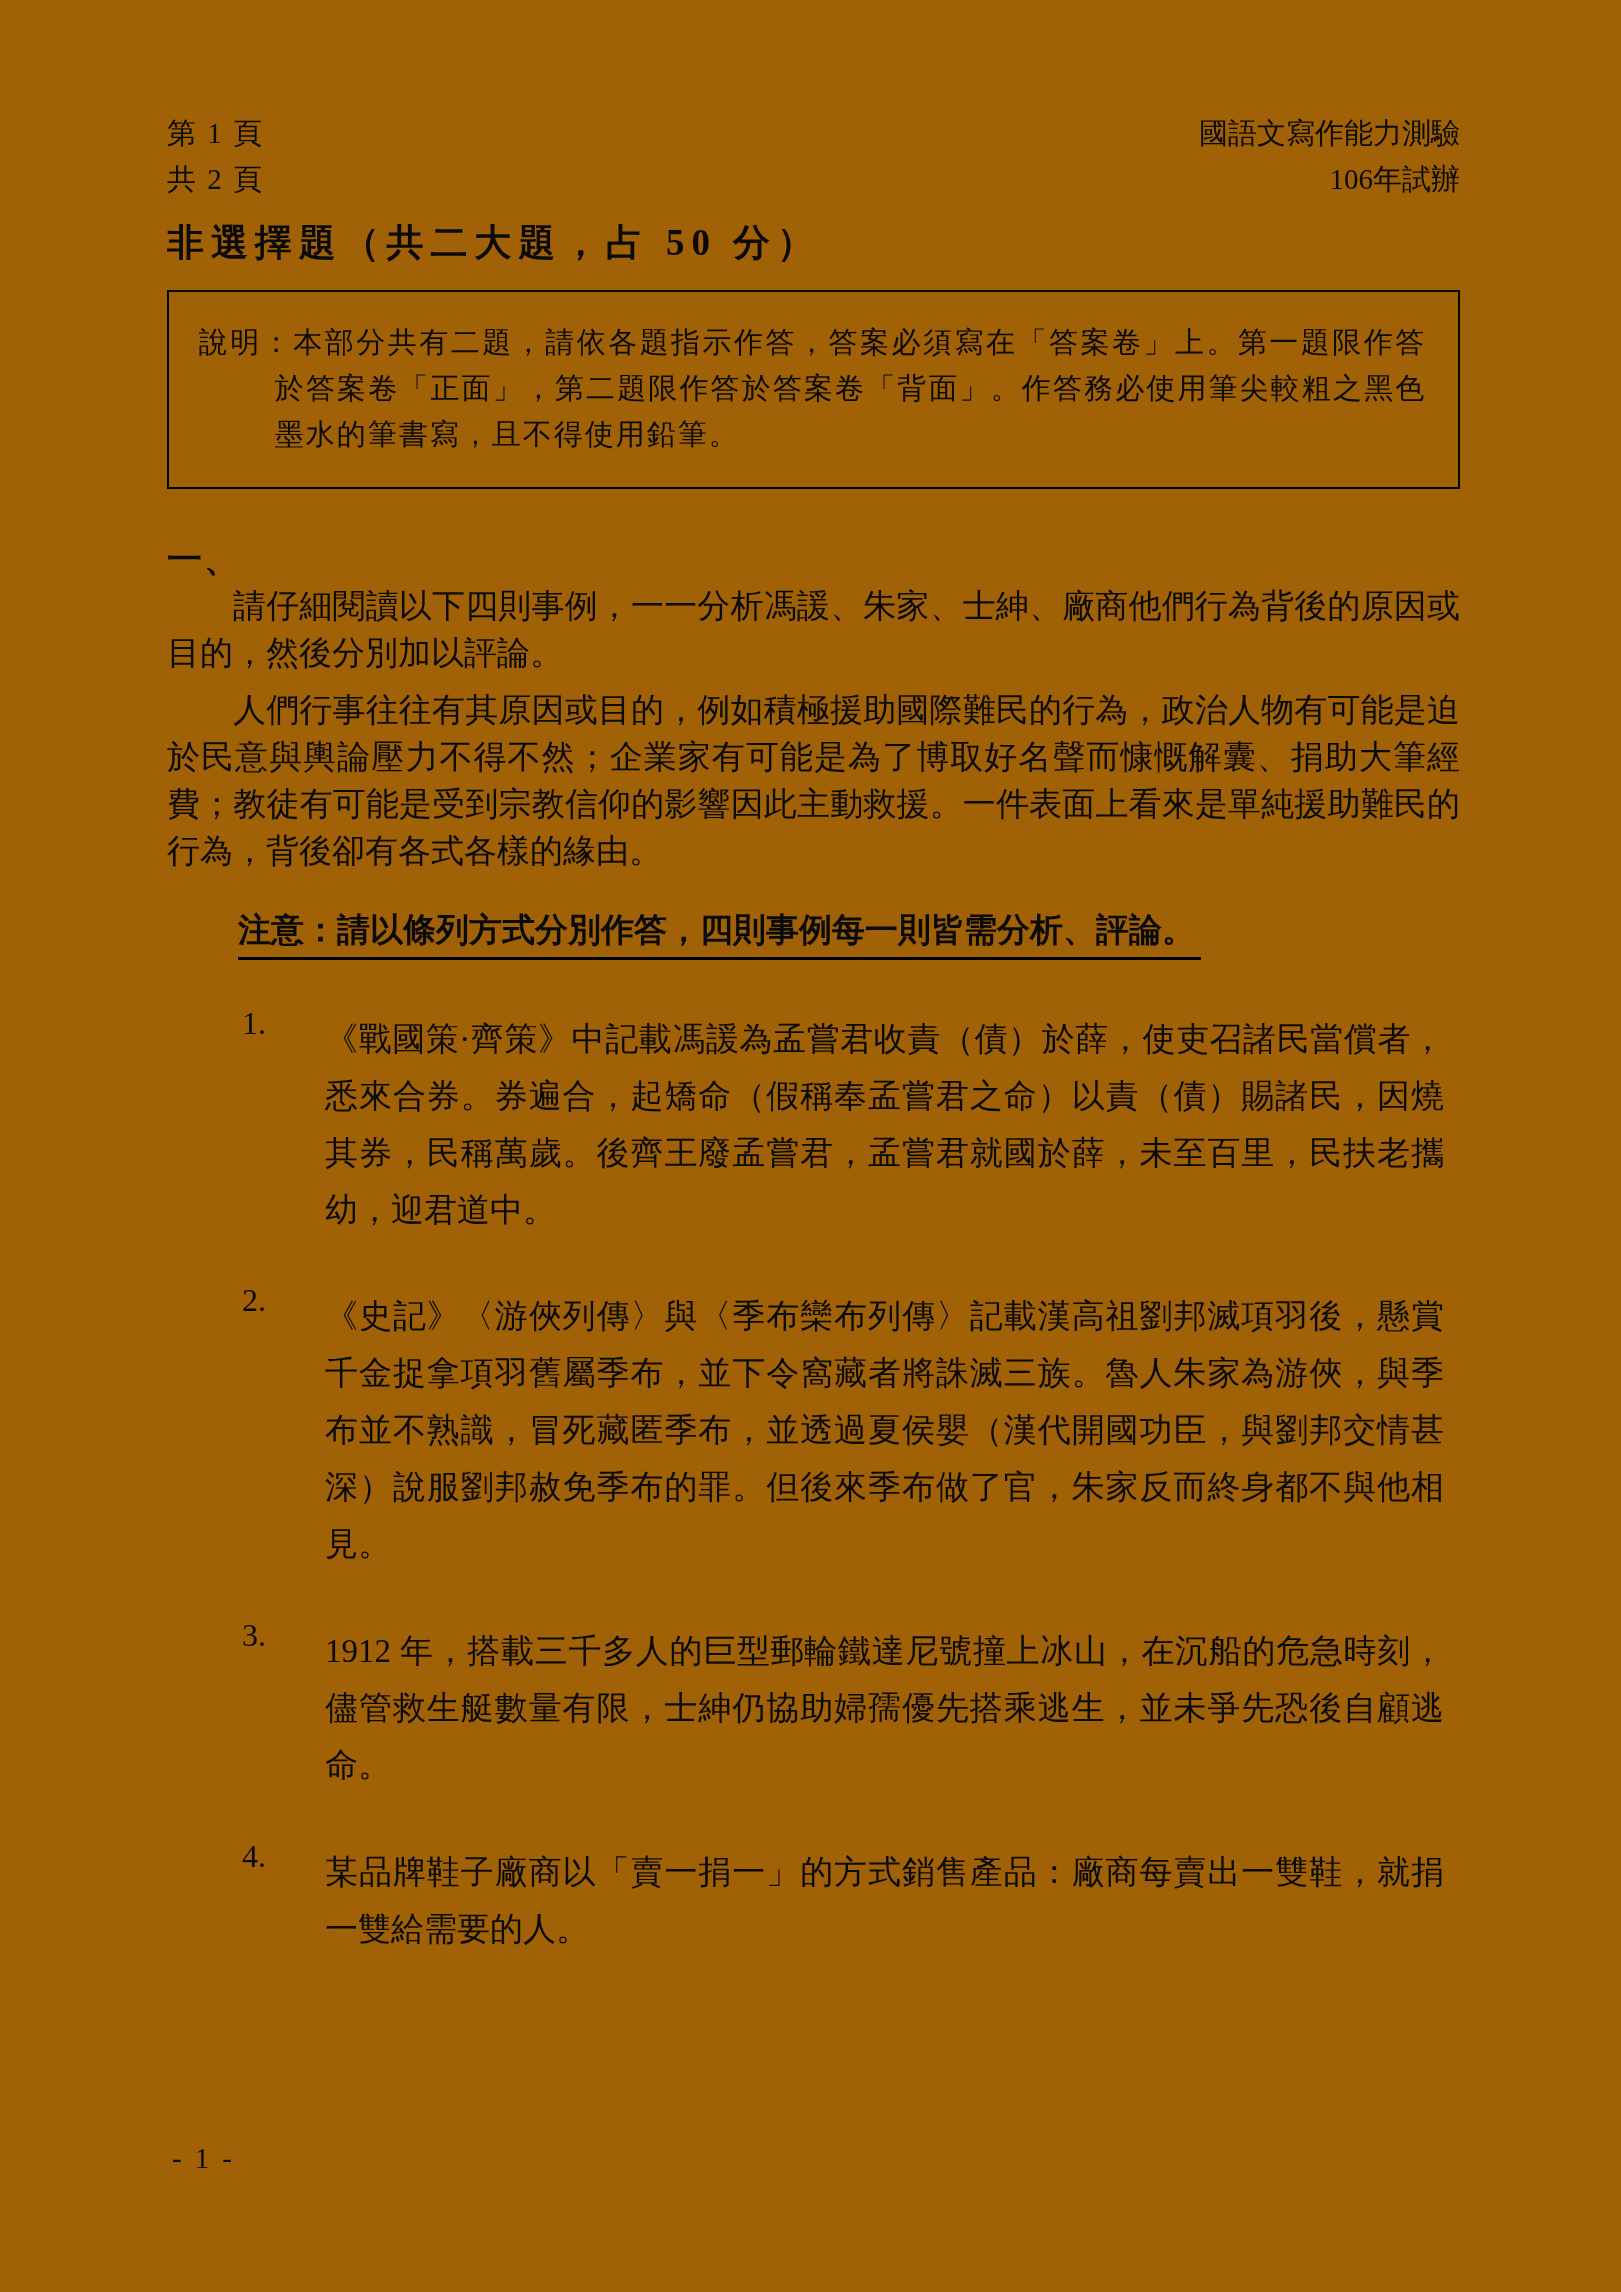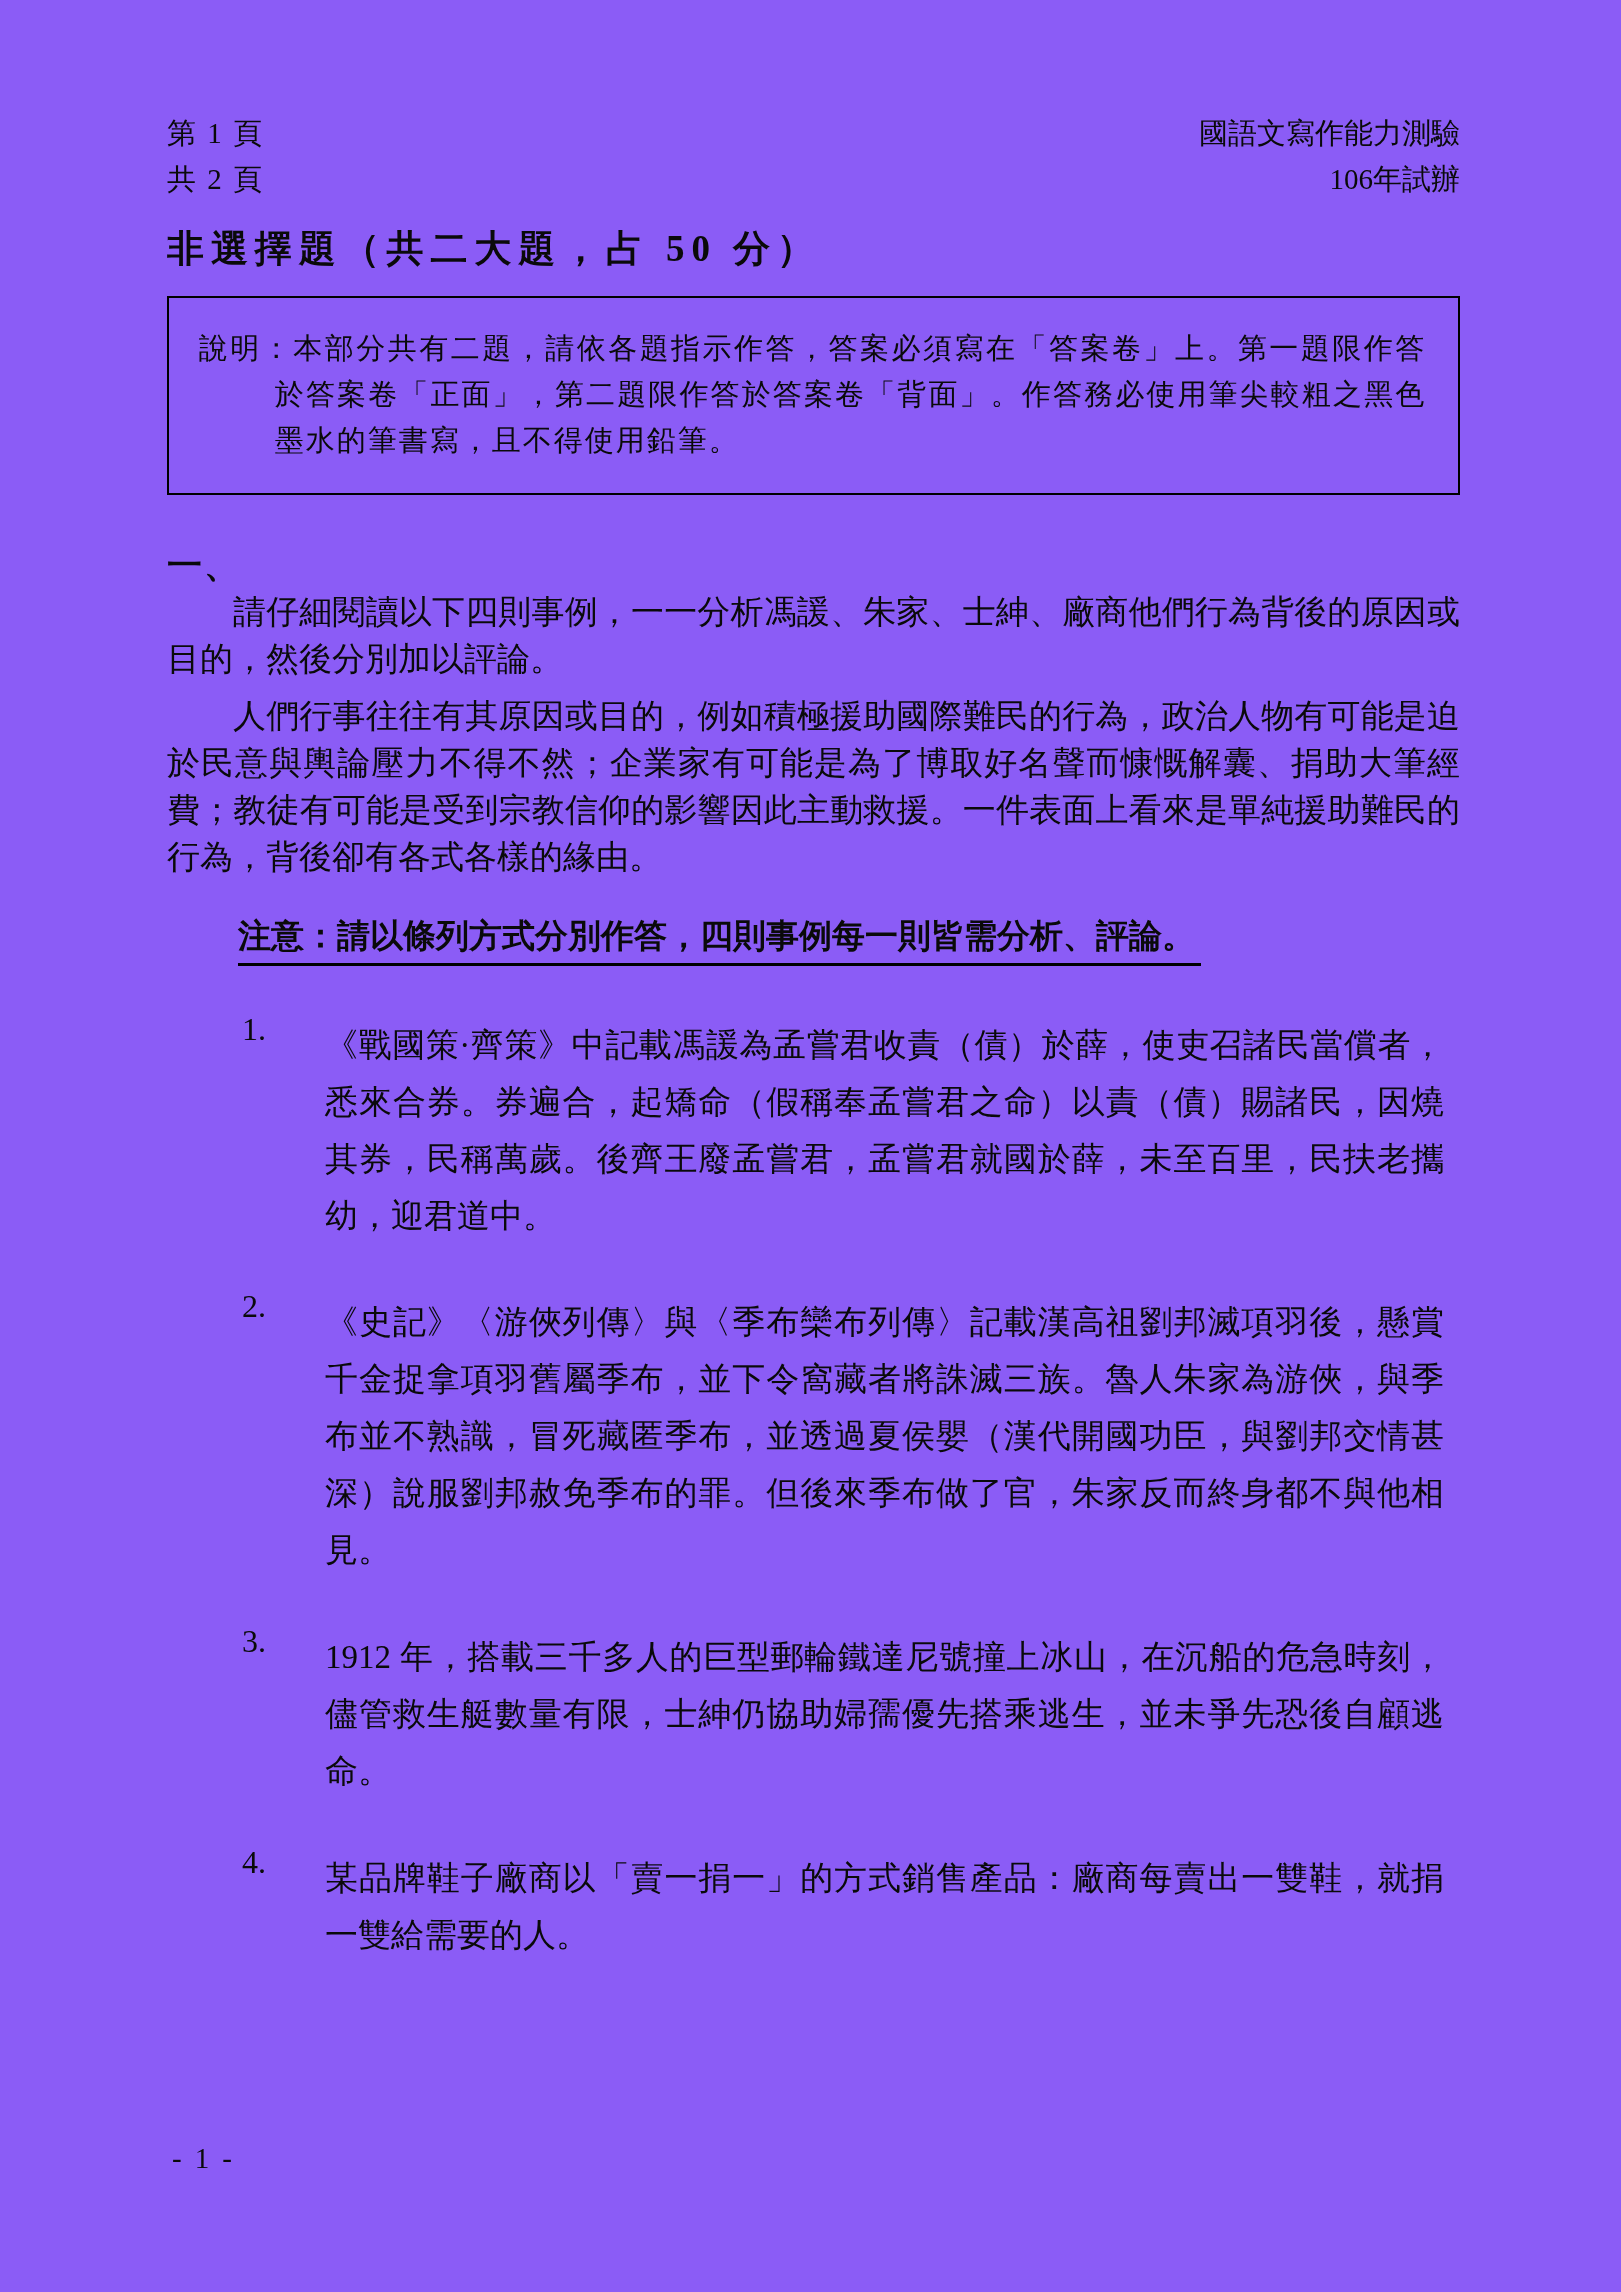--- a/index.html
+++ b/index.html
@@ -1,36 +1,36 @@
 <!DOCTYPE html>
 <html><head>
 <meta charset="utf-8">
 <style>
   html, body { margin: 0; padding: 0; background: #e8e8e8; }
   .page {
     position: relative;
     width: 1621px;
     height: 2293px;
     margin: 0 auto;
-    background: #8b5cf6;
+    background: #a16207;
     box-sizing: border-box;
     padding: 110px 161px 0 167px;
     font-family: "Liberation Serif", serif;
     color: #0a0a0a;
   }
 
   
   .header { display: flex; justify-content: space-between; align-items: flex-start; }
   .header-left div { font-size: 29px; line-height: 46px; letter-spacing: 2px; }
   .header-right { text-align: right; }
   .header-right div { font-size: 29px; line-height: 46px; }
 
   
   .section-title {
-    margin-top: 25px;
+    margin-top: 19px;
     font-size: 37px;
     line-height: 43px;
     font-weight: bold;
     letter-spacing: 6.9px;
   }
 
   
   .instructions-box {
     margin-top: 25.5px;
     border: 2.9px solid #000;

